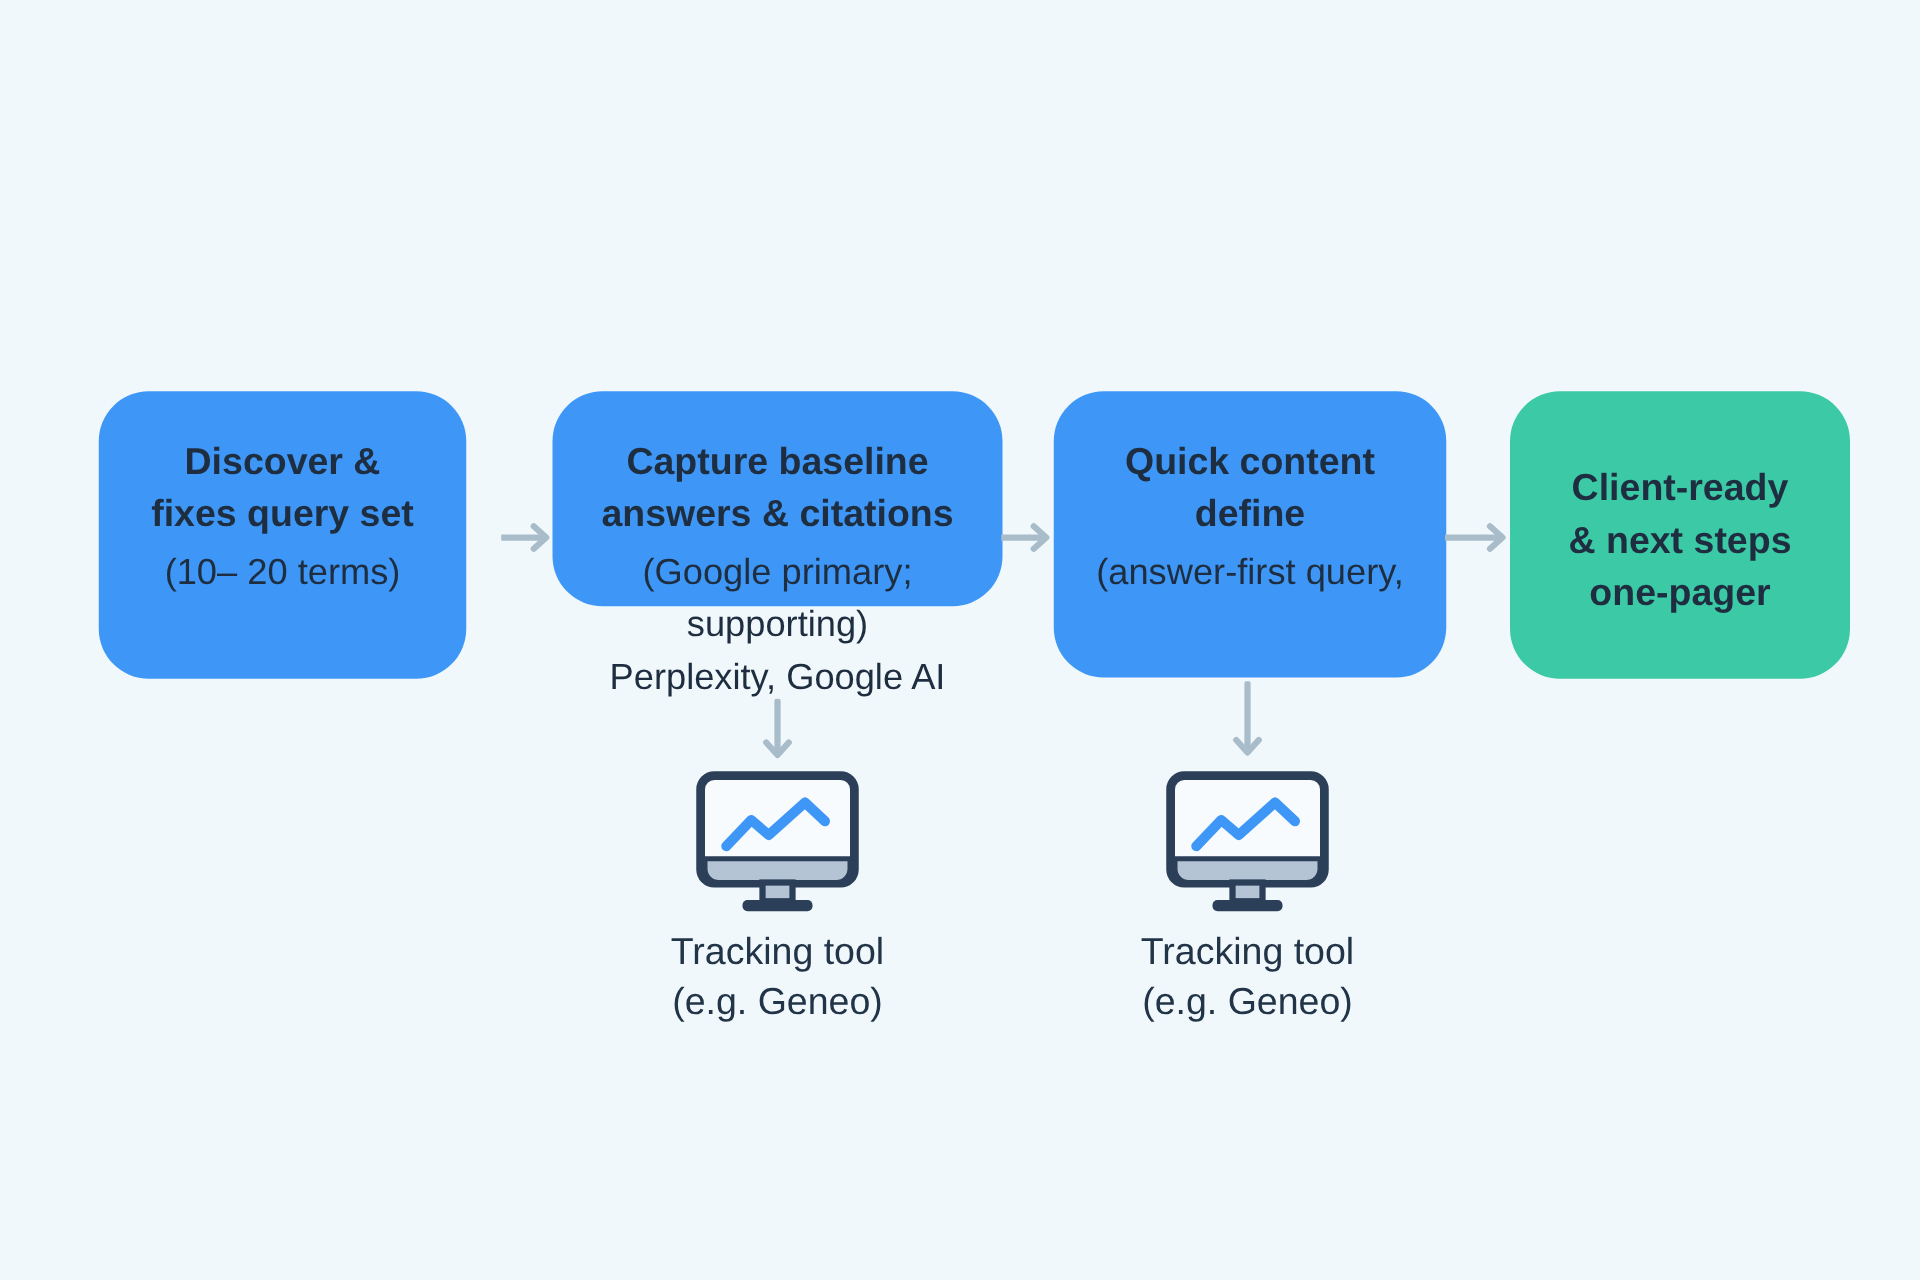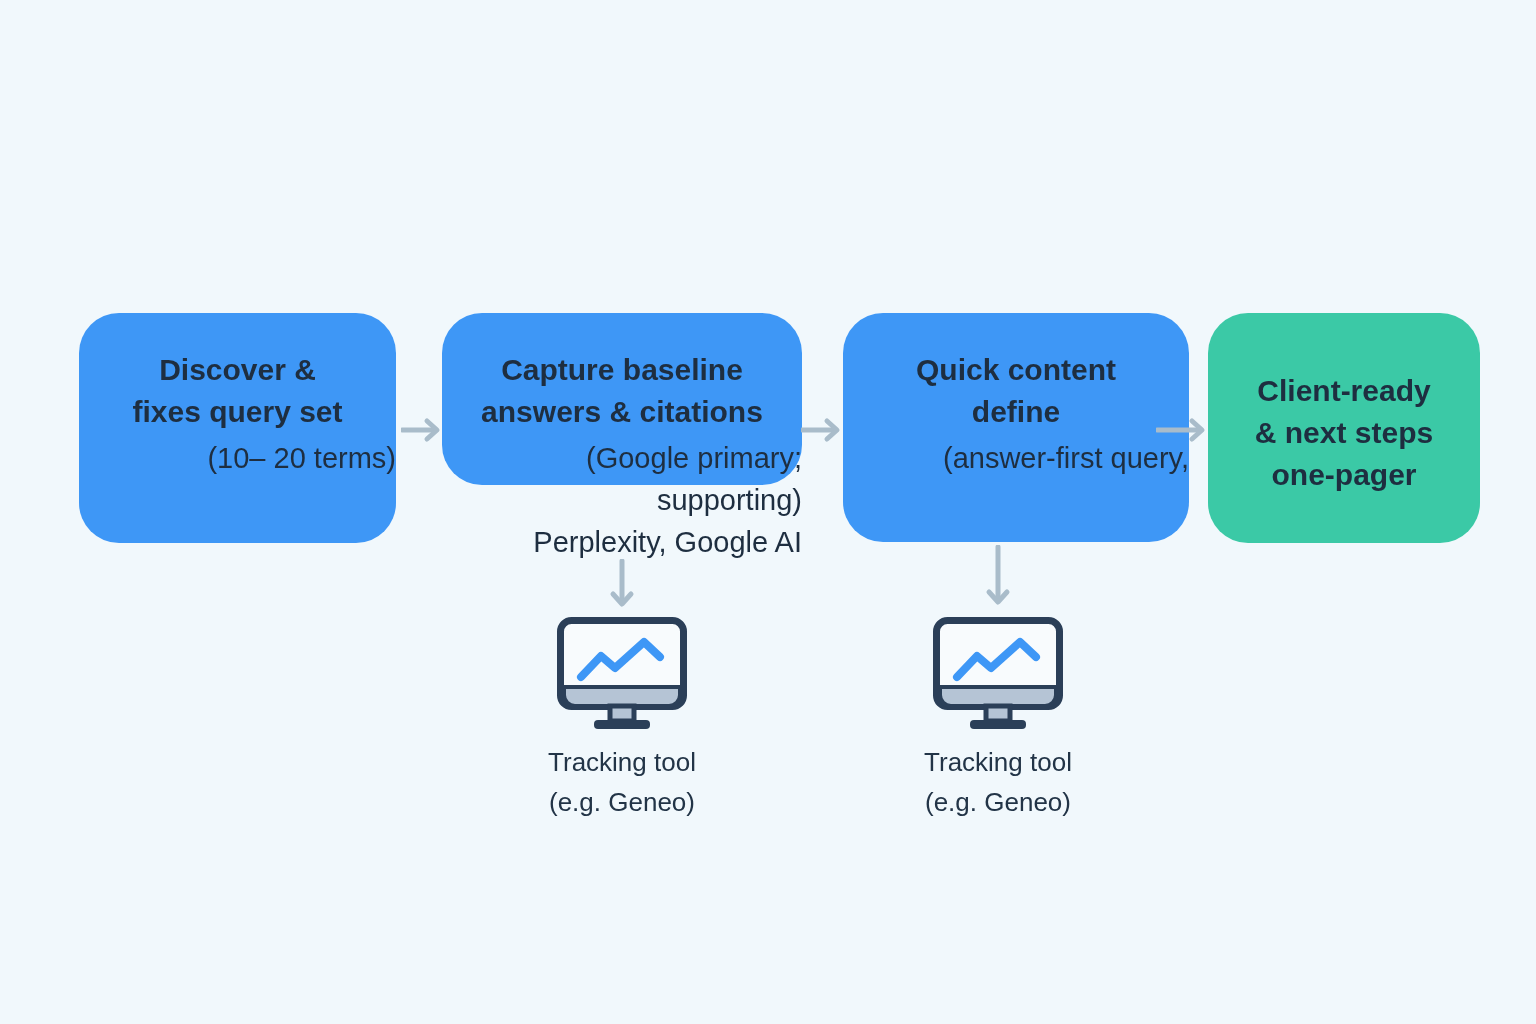--- a/index.html
+++ b/index.html
@@ -17,36 +17,36 @@
   }
   .step-blue{background:#3e97f6;}
   .step-green{background:#3bc9a6;}
   .step-text{
     position:absolute;left:0;right:0;
     text-align:center;
     color:#1e2e40;
   }
   .tline{font-weight:bold;font-size:30px;line-height:42px;}
   .dline{font-weight:400;font-size:29px;line-height:42px;}
-  .details{margin-top:4px;text-align:right;}
+  .details{margin-top:4px;}
   .arrow{position:absolute;}
   .monitor{position:absolute;}
   .tool-label{
     position:absolute;
     width:350px;
     text-align:center;
     color:#223447;
-    font-size:26px;
+    font-size:30px;
     line-height:40px;
     font-weight:400;
   }
   
-  #step-0{left:79px;width:317px;height:230px;}
+  #step-0{left:79px;width:294px;height:230px;}
   #step-1{left:442px;width:360px;height:172px;}
-  #step-2{left:843px;width:314px;height:229px;padding-left:32px;}
+  #step-2{left:843px;width:314px;height:229px;}
   #step-3{left:1208px;width:272px;height:230px;}
   #step-0 .step-text{top:36px;}
   #step-1 .step-text{top:36px;}
   #step-2 .step-text{top:36px;}
   #step-3 .step-text{top:57px;}
 </style>
 </head>
 <body>
 
 <div class="canvas">

